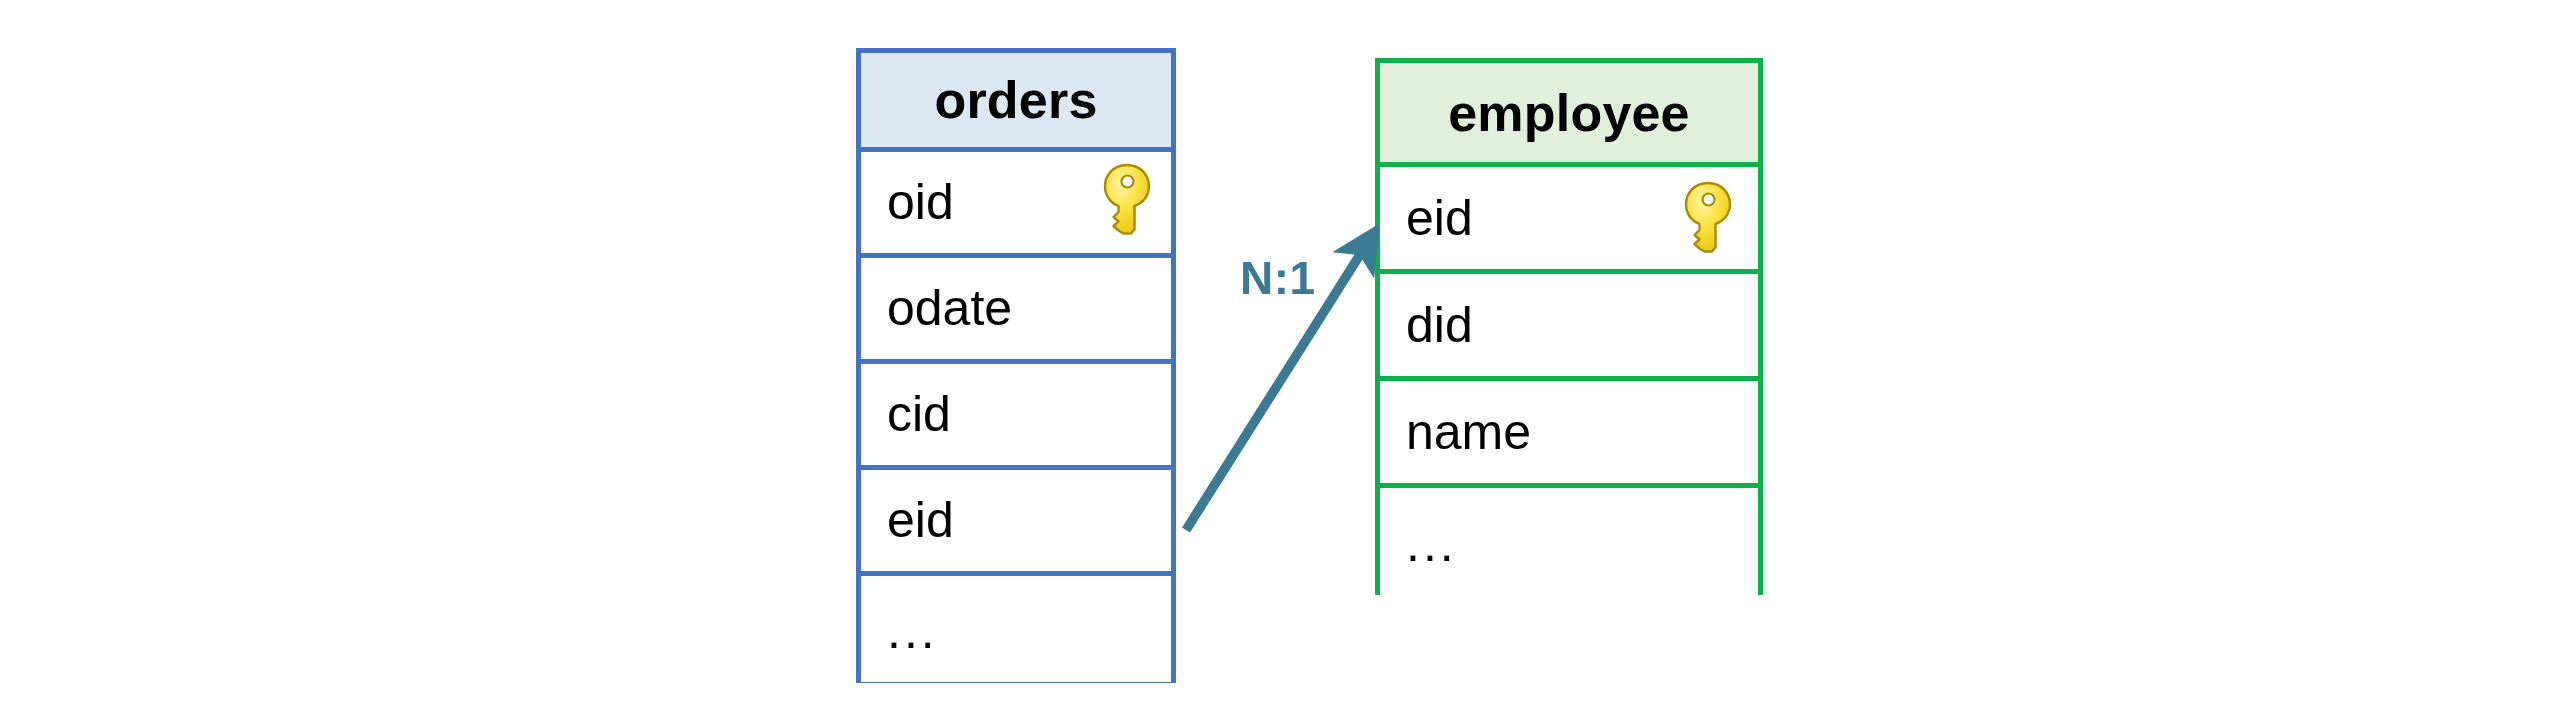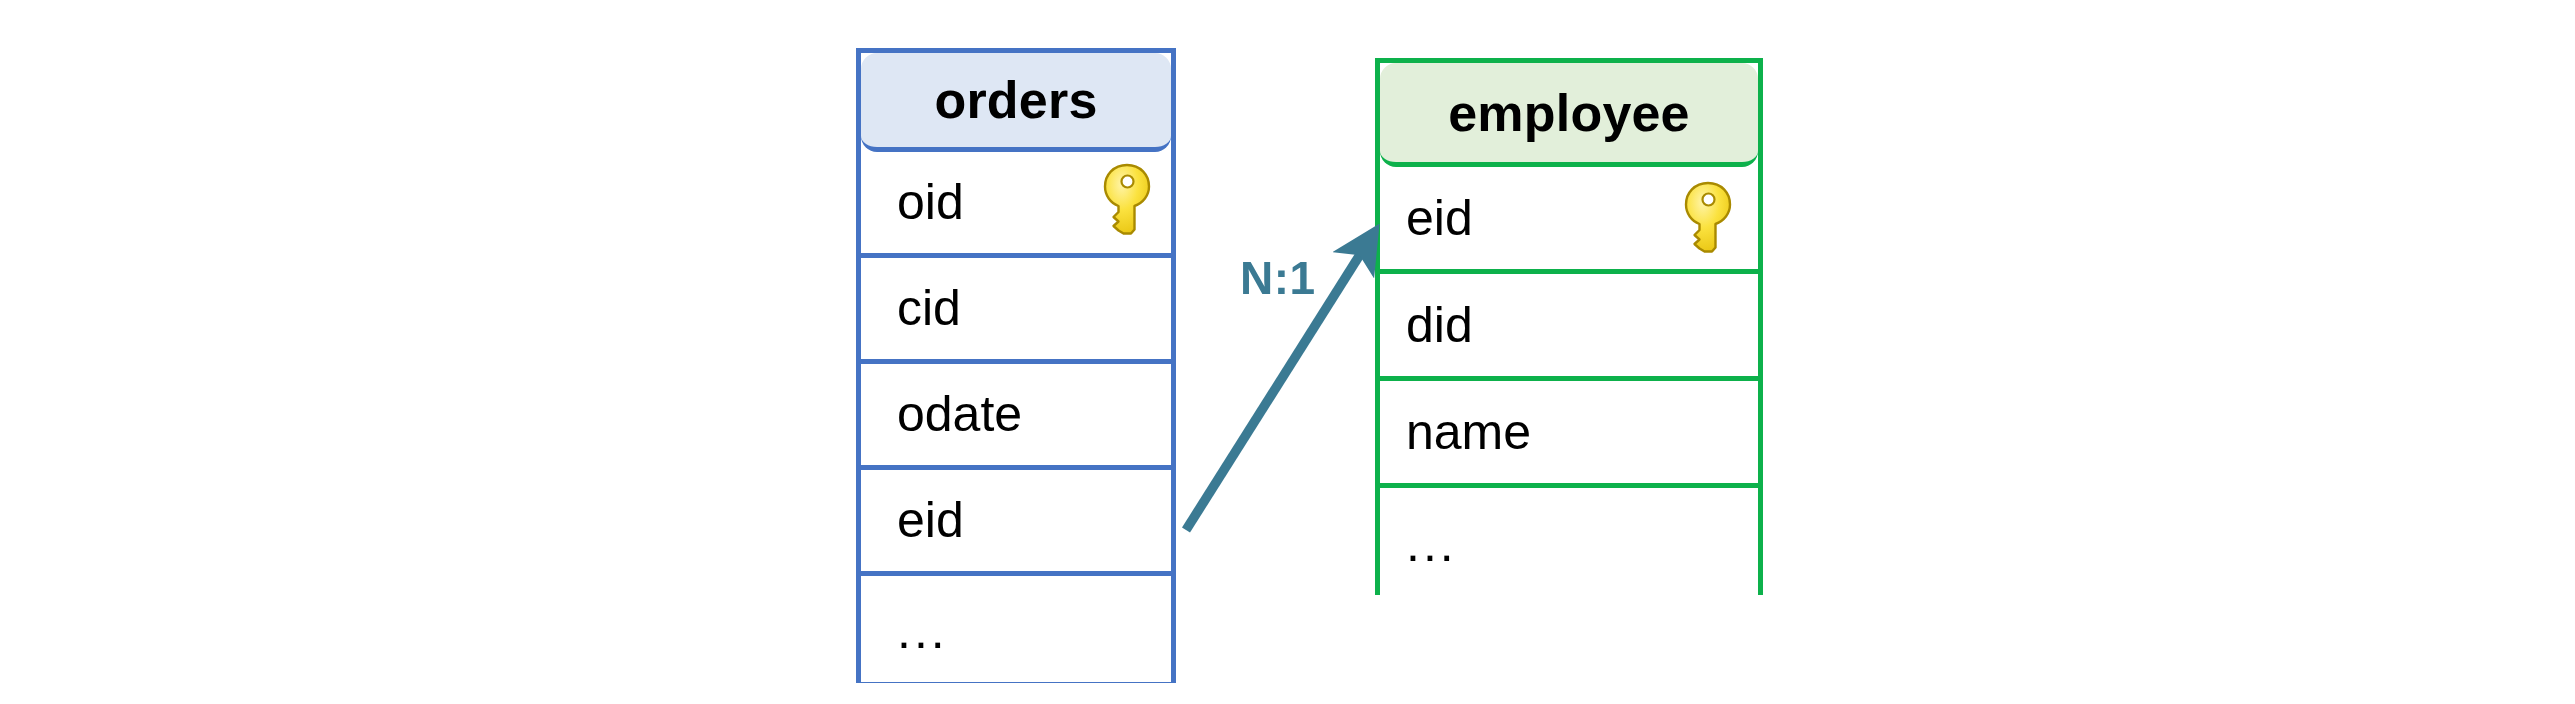--- a/index.html
+++ b/index.html
@@ -33,21 +33,20 @@
 
   .entity-header {
     box-sizing: border-box;
     width: 100%;
     display: flex;
     align-items: center;
     justify-content: center;
     font-weight: bold;
     color: #000000;
     letter-spacing: 0.2px;
-    border-radius: 16px;
   }
 
   .entity-row {
     box-sizing: border-box;
     width: 100%;
     position: relative;
     display: flex;
     align-items: flex-end;
     background: #ffffff;
   }
@@ -74,21 +73,21 @@
   }
   #entity-orders .entity-header {
     height: 99px;
     background: #DEE7F4;
     border-bottom: 5px solid #4573C4;
     font-size: 52px;
   }
   #entity-orders .entity-row {
     height: 106px;
     border-bottom: 5px solid #4573C4;
-    padding-left: 36px;
+    padding-left: 26px;
     padding-bottom: 26px;
   }
   #entity-orders .entity-row:last-child {
     border-bottom: none;
     height: 106px;
   }
   #entity-orders .row-label {
     font-size: 50px;
   }
   #entity-orders .key-icon {
@@ -181,25 +180,25 @@
           <path d="M26 2 C12.5 2 4 12 4 23.5 C4 32.5 9.5 40 17.5 43
                    L17.5 49 L12.5 54 L17.5 58.5 L12.5 63 L17.5 67.5
                    L22.5 70.5 L30 70.5 L33.5 66.5 L33.5 43
                    C42 40 48 32.5 48 23.5 C48 12 39.5 2 26 2 Z" fill="url(#kg1)" stroke="#A98A00" stroke-width="2.4" stroke-linejoin="round"></path>
           <circle cx="26.5" cy="18.5" r="6" fill="#FFFFFF" stroke="#A98A00" stroke-width="2.2"></circle>
         </svg>
       </span>
     </div>
 
     <div class="entity-row">
+      <span class="row-label">odate</span>
+    </div>
+
+    <div class="entity-row">
       <span class="row-label">cid</span>
-    </div>
-
-    <div class="entity-row">
-      <span class="row-label">odate</span>
     </div>
 
     <div class="entity-row">
       <span class="row-label">eid</span>
     </div>
 
     <div class="entity-row ellipsis-row">
       <span class="row-label">...</span>
     </div>
   </div>

